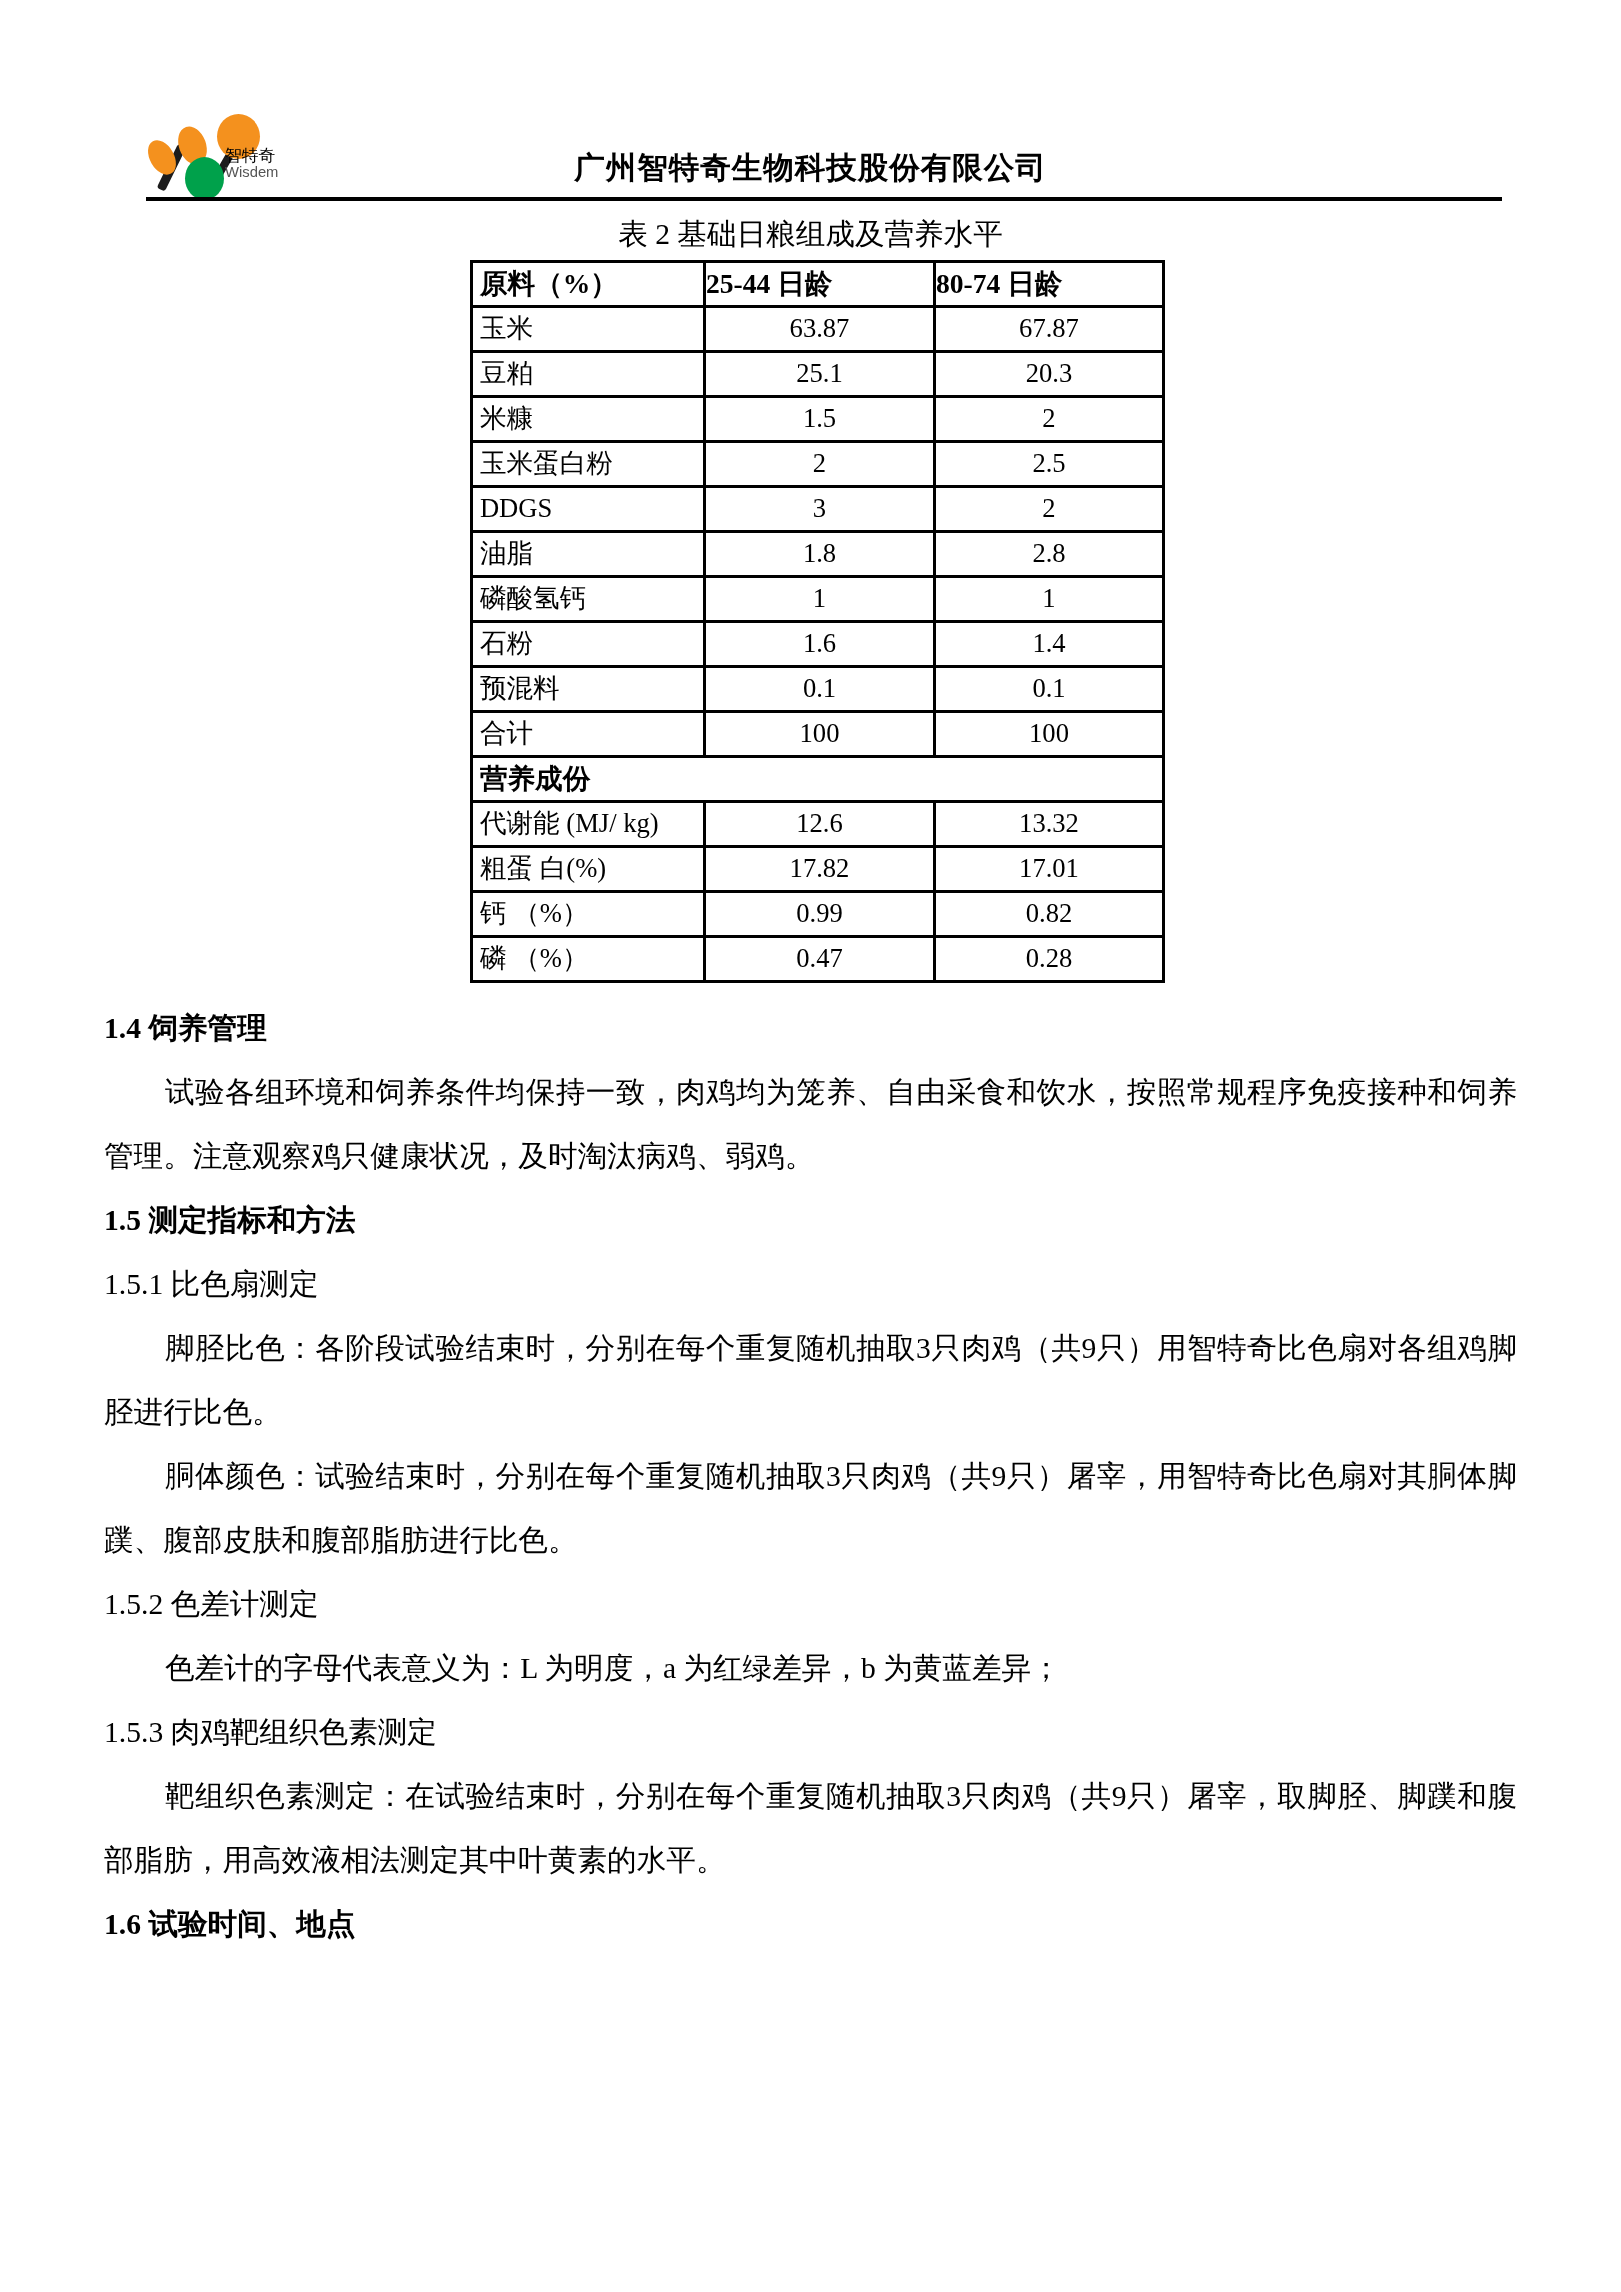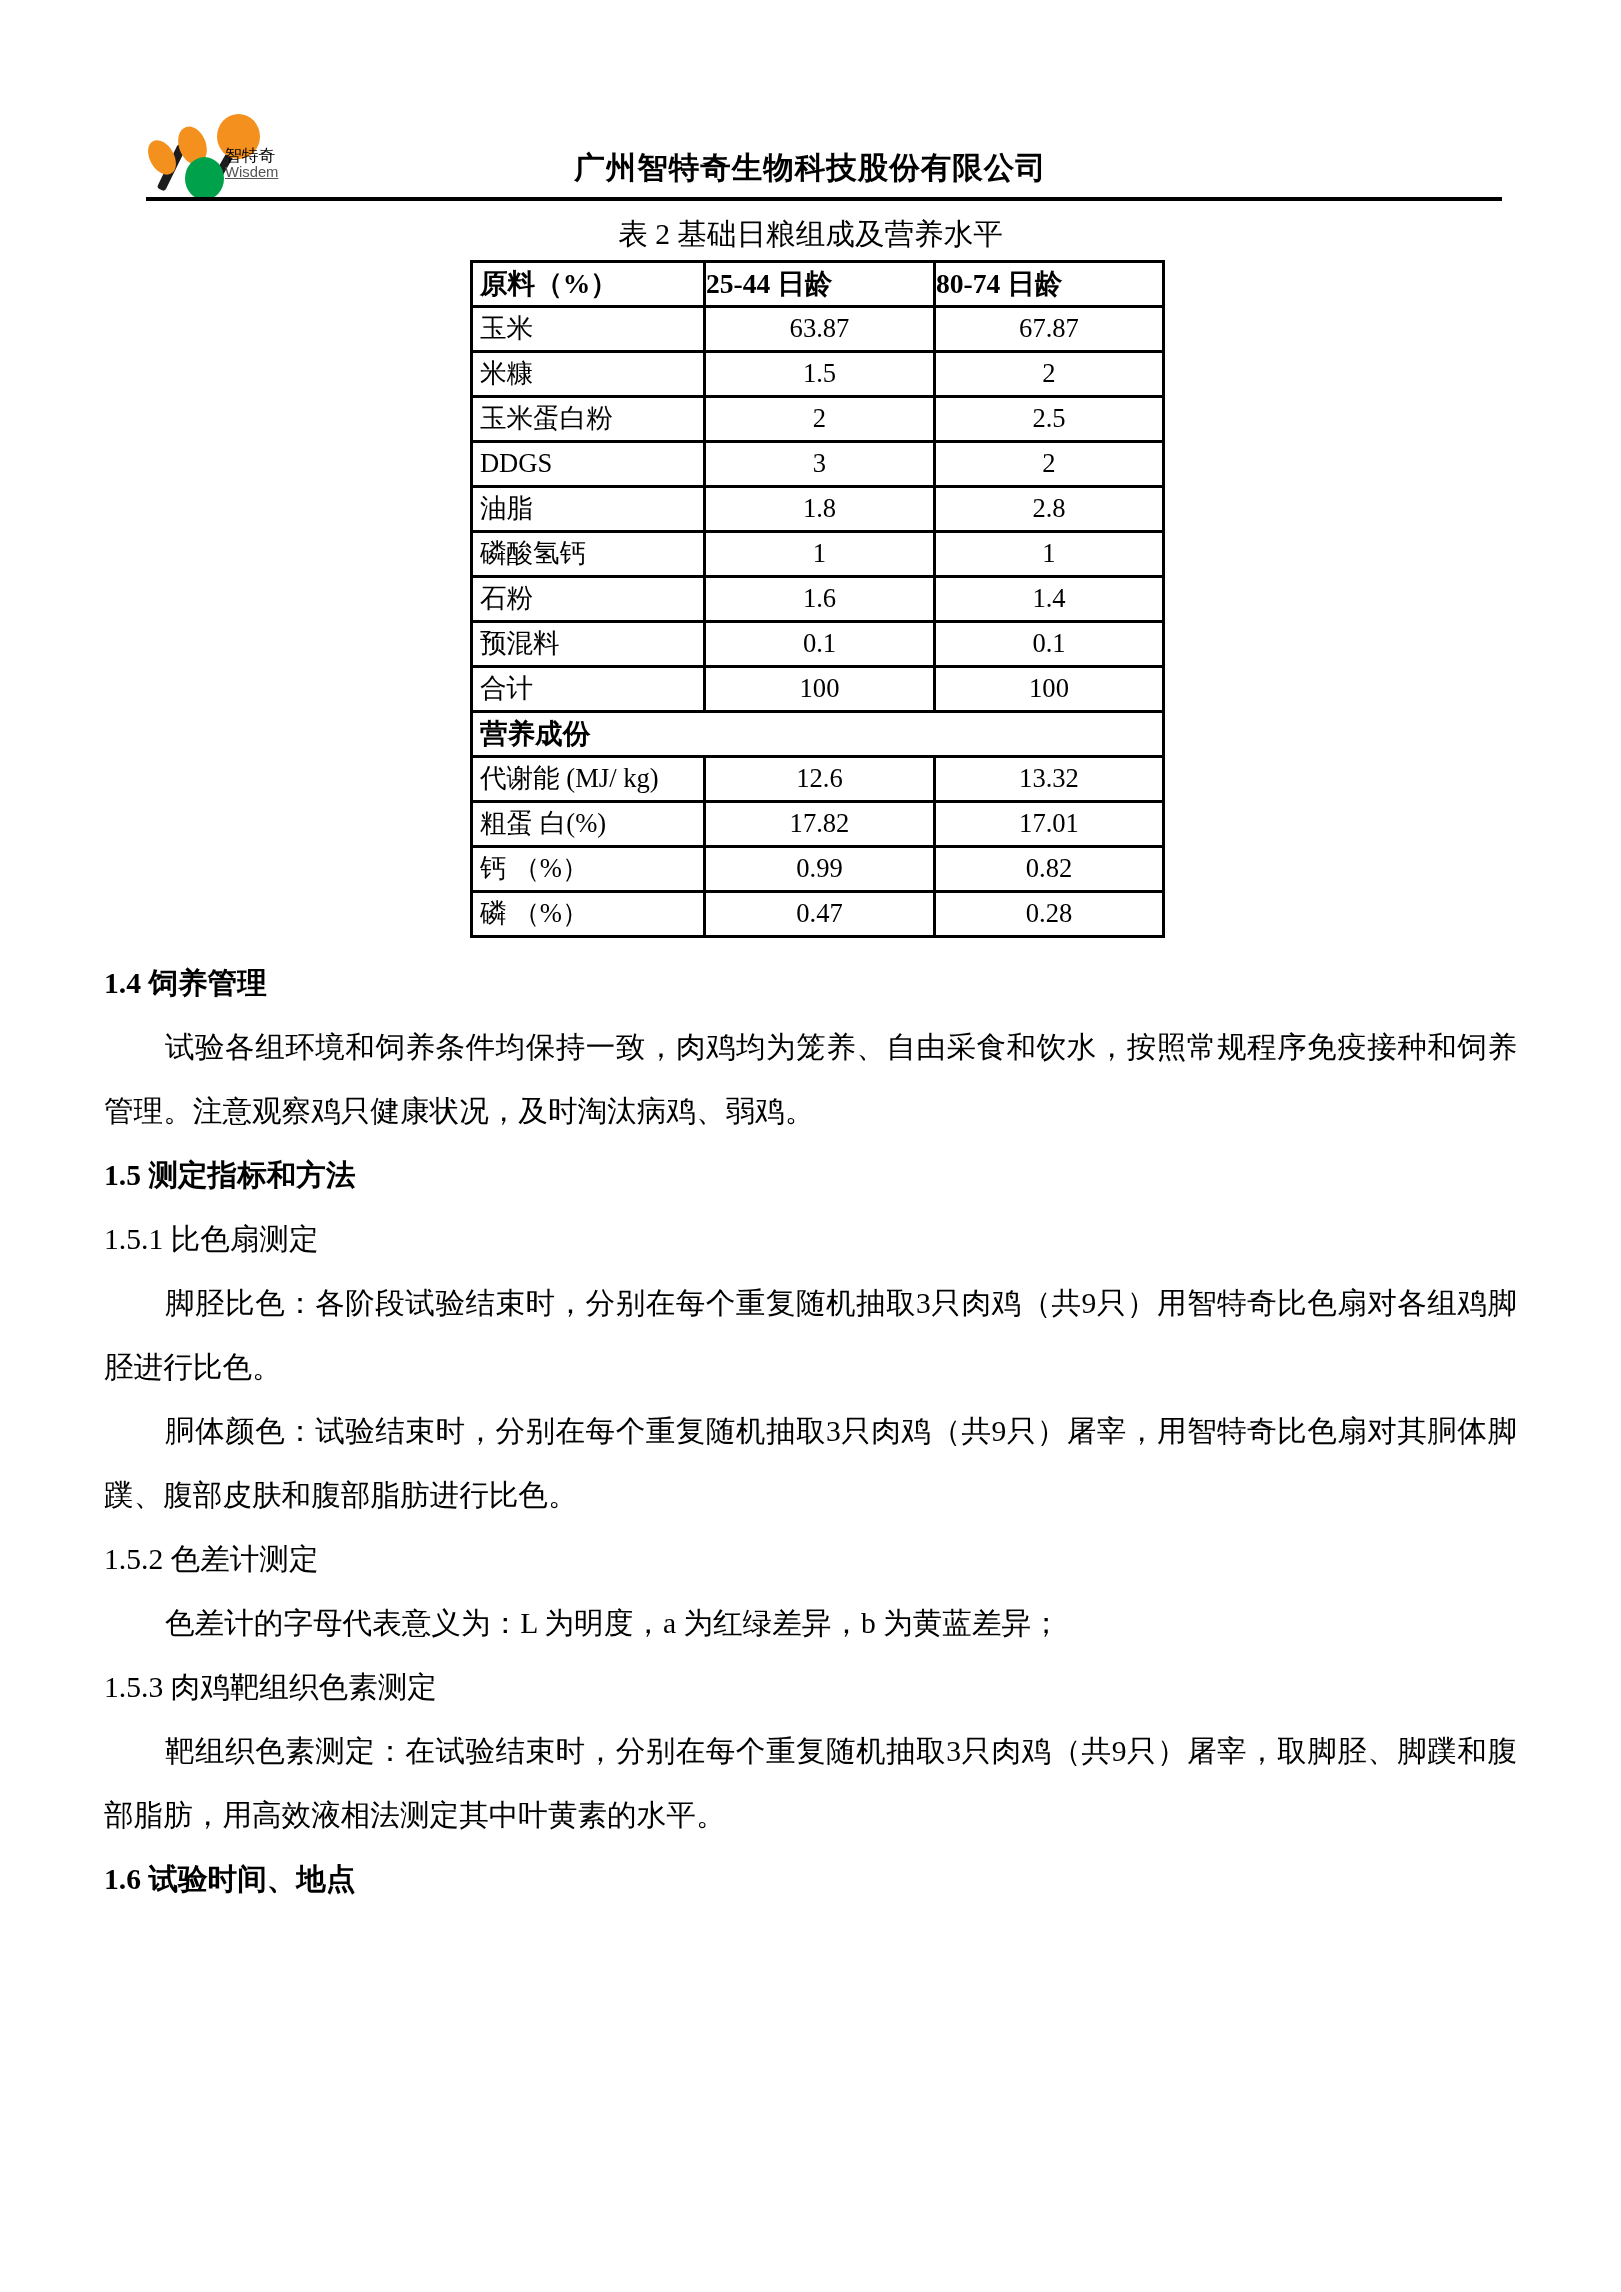--- a/index.html
+++ b/index.html
@@ -15,21 +15,21 @@
   .blob.o1{left:15.8px;top:39px;width:23.6px;height:37px;transform:rotate(-30deg);}
   .blob.o2{left:45px;top:25.6px;width:26.6px;height:39px;transform:rotate(-20deg);}
   .blob.o3{left:83px;top:13.8px;width:43px;height:45px;}
   .blob.gr{left:51px;top:57px;width:39px;height:43px;}
   .stroke{position:absolute;background:#1c1c1c;border-radius:3px;}
   .stroke.s1{left:33px;top:43px;width:8.9px;height:49px;transform:rotate(26deg);}
   .stroke.s2{left:59px;top:37px;width:7.9px;height:45px;transform:rotate(-14deg);}
   .stroke.s3{left:87px;top:43px;width:7.9px;height:41px;transform:rotate(30deg);}
   .brand{position:absolute;left:91px;top:47px;line-height:1.05;font-family:"Liberation Sans","DejaVu Sans",sans-serif;}
   .brand-cn{font-size:16.7px;font-weight:normal;display:block;}
-  .brand-en{font-size:14.8px;color:#555;display:block;text-decoration:underline;}
+  .brand-en{font-size:14.8px;color:#555;display:block;}
   .company{
     position:absolute;top:148px;left:0;width:100%;text-align:center;
     font-size:30.5px;font-weight:bold;letter-spacing:1px;
   }
   .rule{position:absolute;top:197px;left:146px;width:1356px;height:3.9px;background:#000;}
   
   .content{position:absolute;top:209px;left:0;width:1621px;padding:0 104px;box-sizing:border-box;}
   .caption{text-align:center;font-size:29.6px;height:51px;line-height:51px;}
   table.diet{
     border-collapse:collapse;table-layout:fixed;
@@ -87,20 +87,25 @@
           <th class="lbl">原料（%）</th>
           <th class="val">25-44 日龄</th>
           <th class="val">80-74 日龄</th>
         </tr>
       </thead>
       <tbody>
           <tr>
             <td class="lbl">玉米</td>
             <td class="val">63.87</td>
             <td class="val">67.87</td>
+          </tr>
+          <tr>
+            <td class="lbl">豆粕</td>
+            <td class="val">25.1</td>
+            <td class="val">20.3</td>
           </tr>
           <tr>
             <td class="lbl">米糠</td>
             <td class="val">1.5</td>
             <td class="val">2</td>
           </tr>
           <tr>
             <td class="lbl">玉米蛋白粉</td>
             <td class="val">2</td>
             <td class="val">2.5</td>

